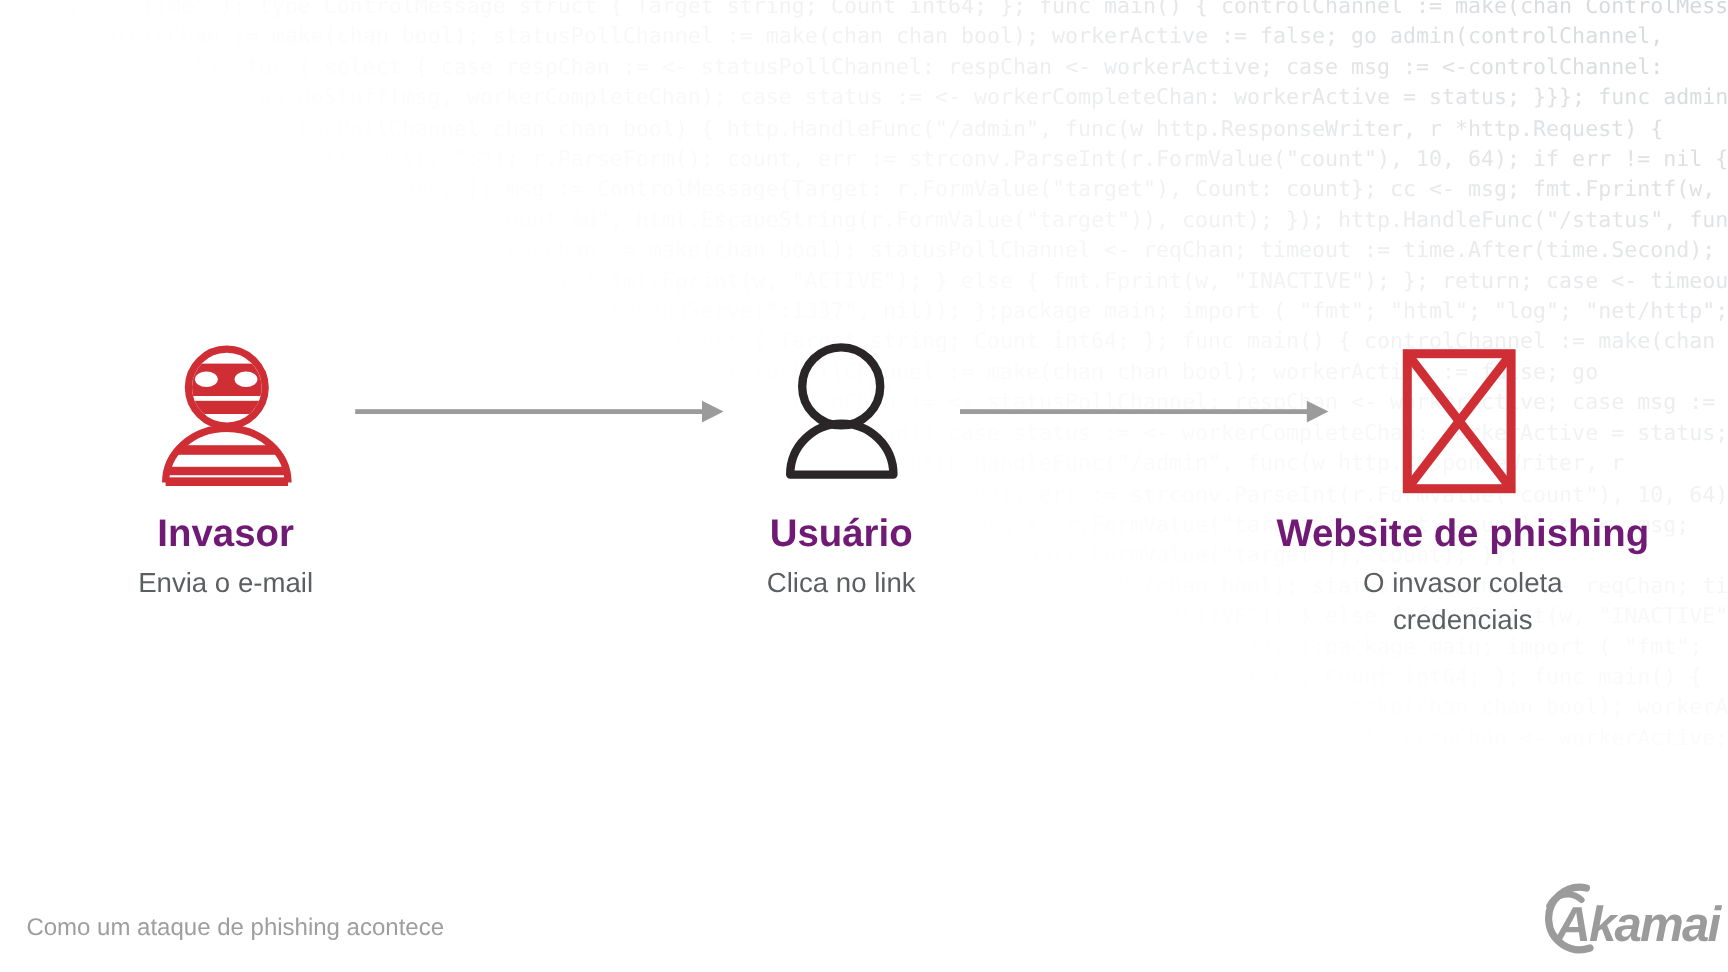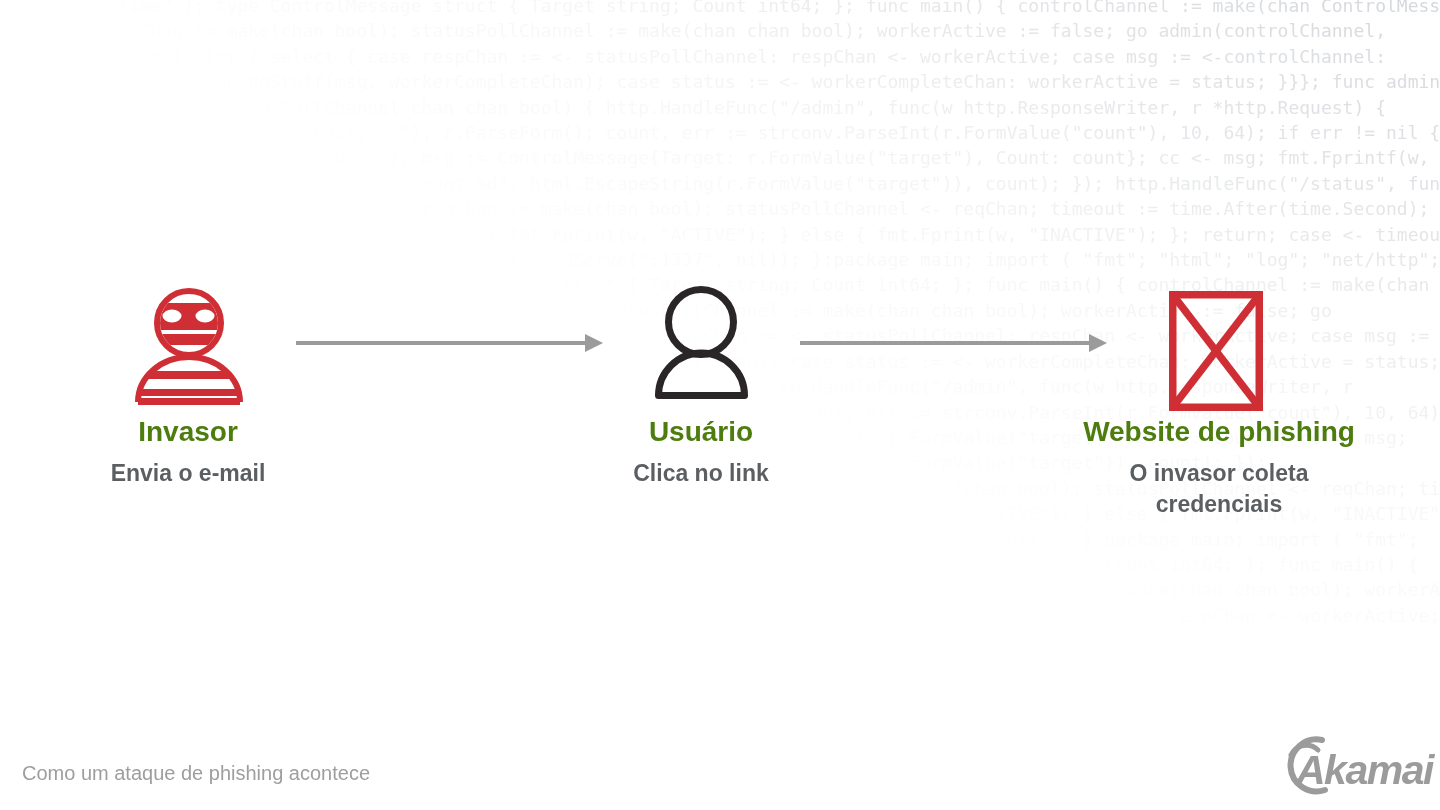--- a/index.html
+++ b/index.html
@@ -26,22 +26,22 @@
   
   .step{position:absolute;top:283px;width:340px;text-align:center;}
   .step-1{left:18px;}
   .step-2{left:531px;}
   .step-3{left:1049px;}
   .icon-area{position:relative;height:128px;}
   .icon-area svg{position:absolute;}
   .svg-burglar{left:110px;top:2px;}
   .svg-person{left:111px;top:0px;}
   .svg-site{left:118px;top:4px;}
-  .step-title{margin-top:4px;font-size:28px;font-weight:700;color:#4d7c0f;line-height:34px;}
-  .step-sub{margin:9px auto 0;max-width:250px;font-size:23px;font-weight:700;
+  .step-title{margin-top:16px;font-size:32px;font-weight:700;color:#701a75;line-height:34px;}
+  .step-sub{margin:9px auto 0;max-width:250px;font-size:23px;font-weight:400;
             color:#5c5f62;line-height:31px;}
   
   .caption{position:absolute;left:22px;top:762px;font-size:20px;font-weight:400;color:#9e9e9e;}
   .logo{position:absolute;left:1268px;top:735px;}
 </style>
 </head>
 <body>
 
 <div class="stage">
 

